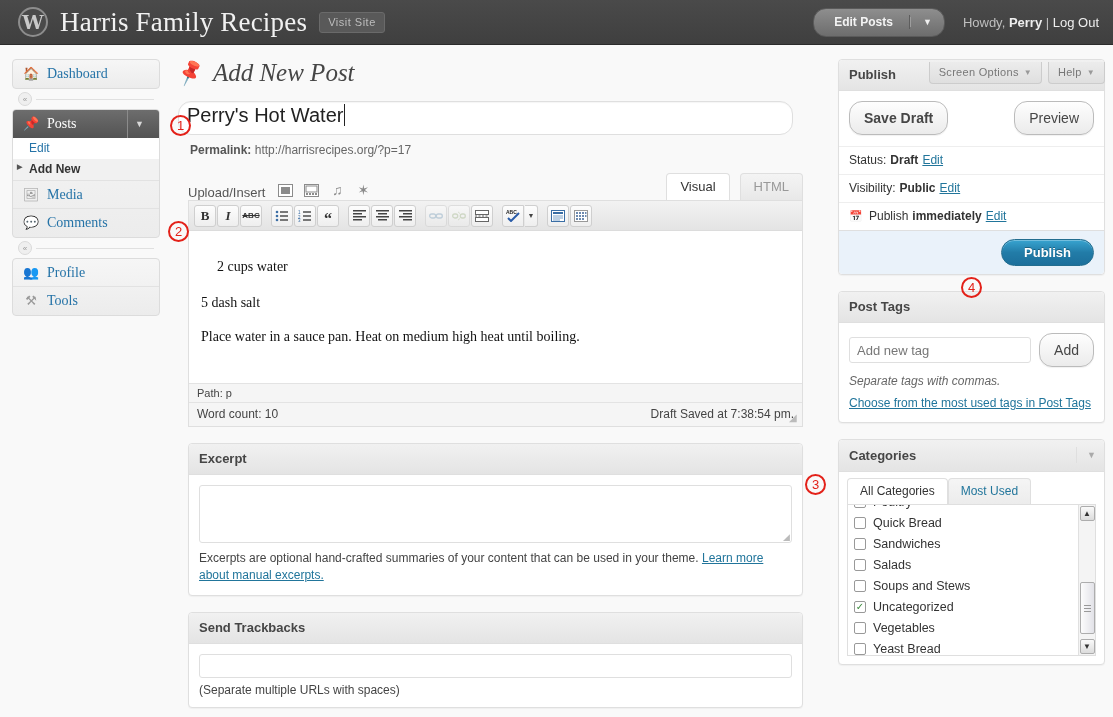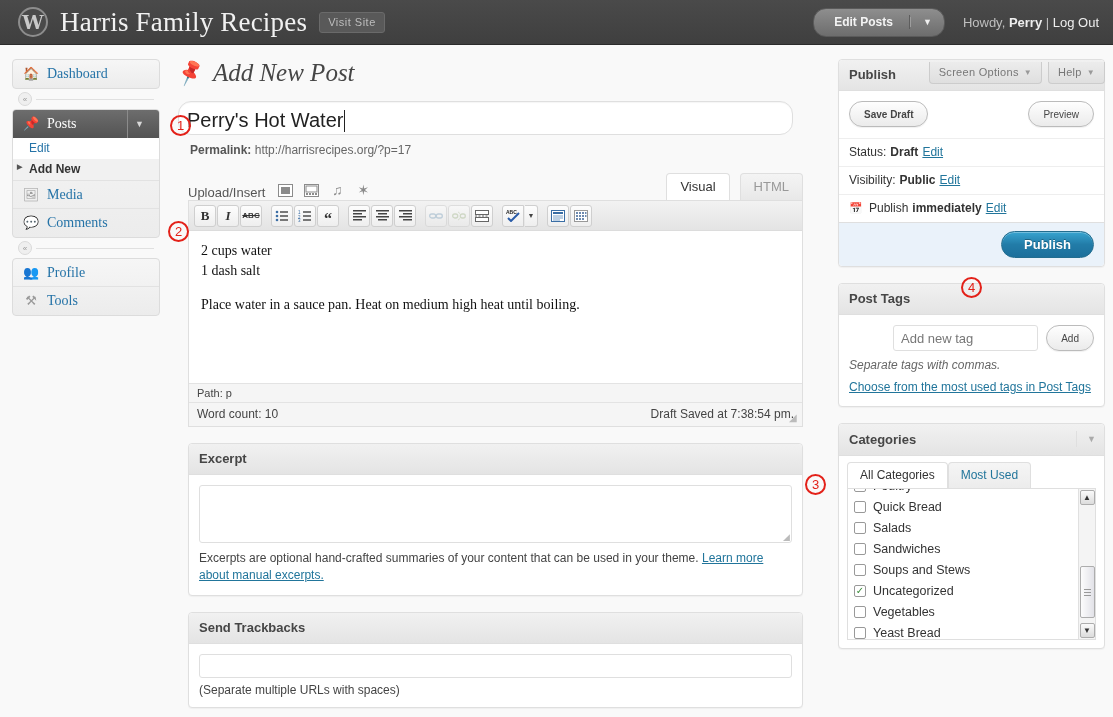--- a/index.html
+++ b/index.html
@@ -179,21 +179,21 @@
   }
 
   #title-input {
     width: 615px; height: 34px;
     border: 1px solid #dfdfdf;
     border-radius: 13px;
     background: #fff;
     font-size: 20px; color: #222;
     padding: 2px 8px;
     font-family: "Liberation Sans", sans-serif;
-    display: flex; align-items: flex-end;
+    display: flex; align-items: flex-start;
     box-shadow: inset 0 1px 1px rgba(0,0,0,0.04);
   }
   #title-input .caret-bar {
     display: inline-block; width: 1px; height: 22px;
     background: #222; margin-left: 1px;
   }
   .permalink {
     margin: 8px 0 0 12px; font-size: 12px; color: #666;
   }
   .permalink b { color: #555; }
@@ -247,21 +247,21 @@
     font-size: 7px; color: #444;
   }
   .tb-btn.nr { border-radius: 3px 0 0 3px; }
   .editor-area {
     height: 152px; padding: 10px 12px;
     font-family: "Liberation Serif", serif;
     font-size: 14px; color: #111; line-height: 1.45;
     background: #fff;
   }
   .editor-area p { margin: 0 0 13px; }
-  .editor-area p.tight { margin: 0; }
+  .editor-area p.tight { margin: 16px; }
   .ed-path {
     border-top: 1px solid #e3e3e3;
     background: #f5f5f5; font-size: 11px; color: #444;
     padding: 3px 8px;
   }
   .ed-status {
     border-top: 1px solid #e3e3e3;
     background: #f5f5f5; font-size: 12px; color: #444;
     padding: 4px 8px 5px;
     display: flex; justify-content: space-between; align-items: flex-end;
@@ -316,24 +316,24 @@
   .tb-input {
     width: 100%; height: 24px;
     border: 1px solid #dfdfdf; border-radius: 3px; background: #fff;
   }
   .tb-note { font-size: 12px; color: #444; margin-top: 5px; }
 
   
   #side { width: 285px; flex: 0 0 285px; padding: 14px 8px 0 10px; }
   .btn {
     display: inline-flex; align-items: center; justify-content: center;
-    height: 26px; padding: 0 14px;
+    height: 26px; padding: 16px 14px;
     border: 1px solid #bbb; border-radius: 13px;
     background: linear-gradient(to bottom, #fefefe, #ebebeb);
-    font-size: 10px; color: #464646;
+    font-size: 14px; color: #464646;
     box-shadow: 0 1px 1px rgba(0,0,0,0.06);
   }
   .btn.bold { font-weight: bold; }
   .publish-actions { display: flex; justify-content: space-between; padding: 10px 10px 11px; }
   .misc-row {
     border-top: 1px solid #eee;
     padding: 6px 10px 7px;
     font-size: 12px; color: #333;
     display: flex; align-items: center; gap: 4px;
   }
@@ -358,21 +358,21 @@
     color: #fff; font-size: 13px; font-weight: bold;
     text-shadow: 0 -1px 0 rgba(0,0,0,0.3);
     box-shadow: inset 0 1px 0 rgba(255,255,255,0.3);
   }
 
   .tag-row { display: flex; gap: 8px; align-items: center; }
   .tag-input {
     flex: 1; height: 26px;
     border: 1px solid #dfdfdf; border-radius: 3px;
     background: #fff; color: #777; font-size: 13px;
-    padding: 0 7px; display: flex; align-items: center; margin-left: 44px;
+    padding: 0 7px; display: flex; align-items: center;
   }
   .tag-note { font-size: 12px; color: #666; font-style: italic; margin-top: 7px; }
   .tag-link { font-size: 12px; margin-top: 7px; line-height: 1.45; }
 
   .cat-tabs { display: flex; align-items: flex-end; padding: 0 2px; }
   .cat-tab {
     font-size: 12px; padding: 5px 12px 6px;
     border: 1px solid #dfdfdf; border-bottom: none;
     border-radius: 4px 4px 0 0;
     background: linear-gradient(to bottom, #f5f5f5, #ececec);
@@ -677,21 +677,21 @@
                 <rect x="2" y="8" width="2" height="2"></rect>
                 <rect x="5" y="8" width="2" height="2"></rect>
                 <rect x="8" y="8" width="2" height="2"></rect>
               </g>
             </svg>
         </div>
       </div>
 
       <div class="editor-area">
         <p class="tight">2 cups water</p>
-        <p>1 dash salt</p>
+        <p>5 dash salt</p>
         <p>Place water in a sauce pan.  Heat on medium high heat until boiling.</p>
       </div>
 
       <div class="ed-path">Path: p</div>
       <div class="ed-status">
         <span>Word count: 10</span>
         <span>Draft Saved at 7:38:54 pm.</span>
         <span class="resize-grip">◢</span>
       </div>
     </div>
@@ -779,25 +779,25 @@
             <div class="cat-item">
               <span class="cbx"></span>
               <span>Poultry</span>
             </div>
             <div class="cat-item">
               <span class="cbx"></span>
               <span>Quick Bread</span>
             </div>
             <div class="cat-item">
               <span class="cbx"></span>
-              <span>Salads</span>
+              <span>Sandwiches</span>
             </div>
             <div class="cat-item">
               <span class="cbx"></span>
-              <span>Sandwiches</span>
+              <span>Salads</span>
             </div>
             <div class="cat-item">
               <span class="cbx"></span>
               <span>Soups and Stews</span>
             </div>
             <div class="cat-item">
               <span class="cbx">✓</span>
               <span>Uncategorized</span>
             </div>
             <div class="cat-item">

